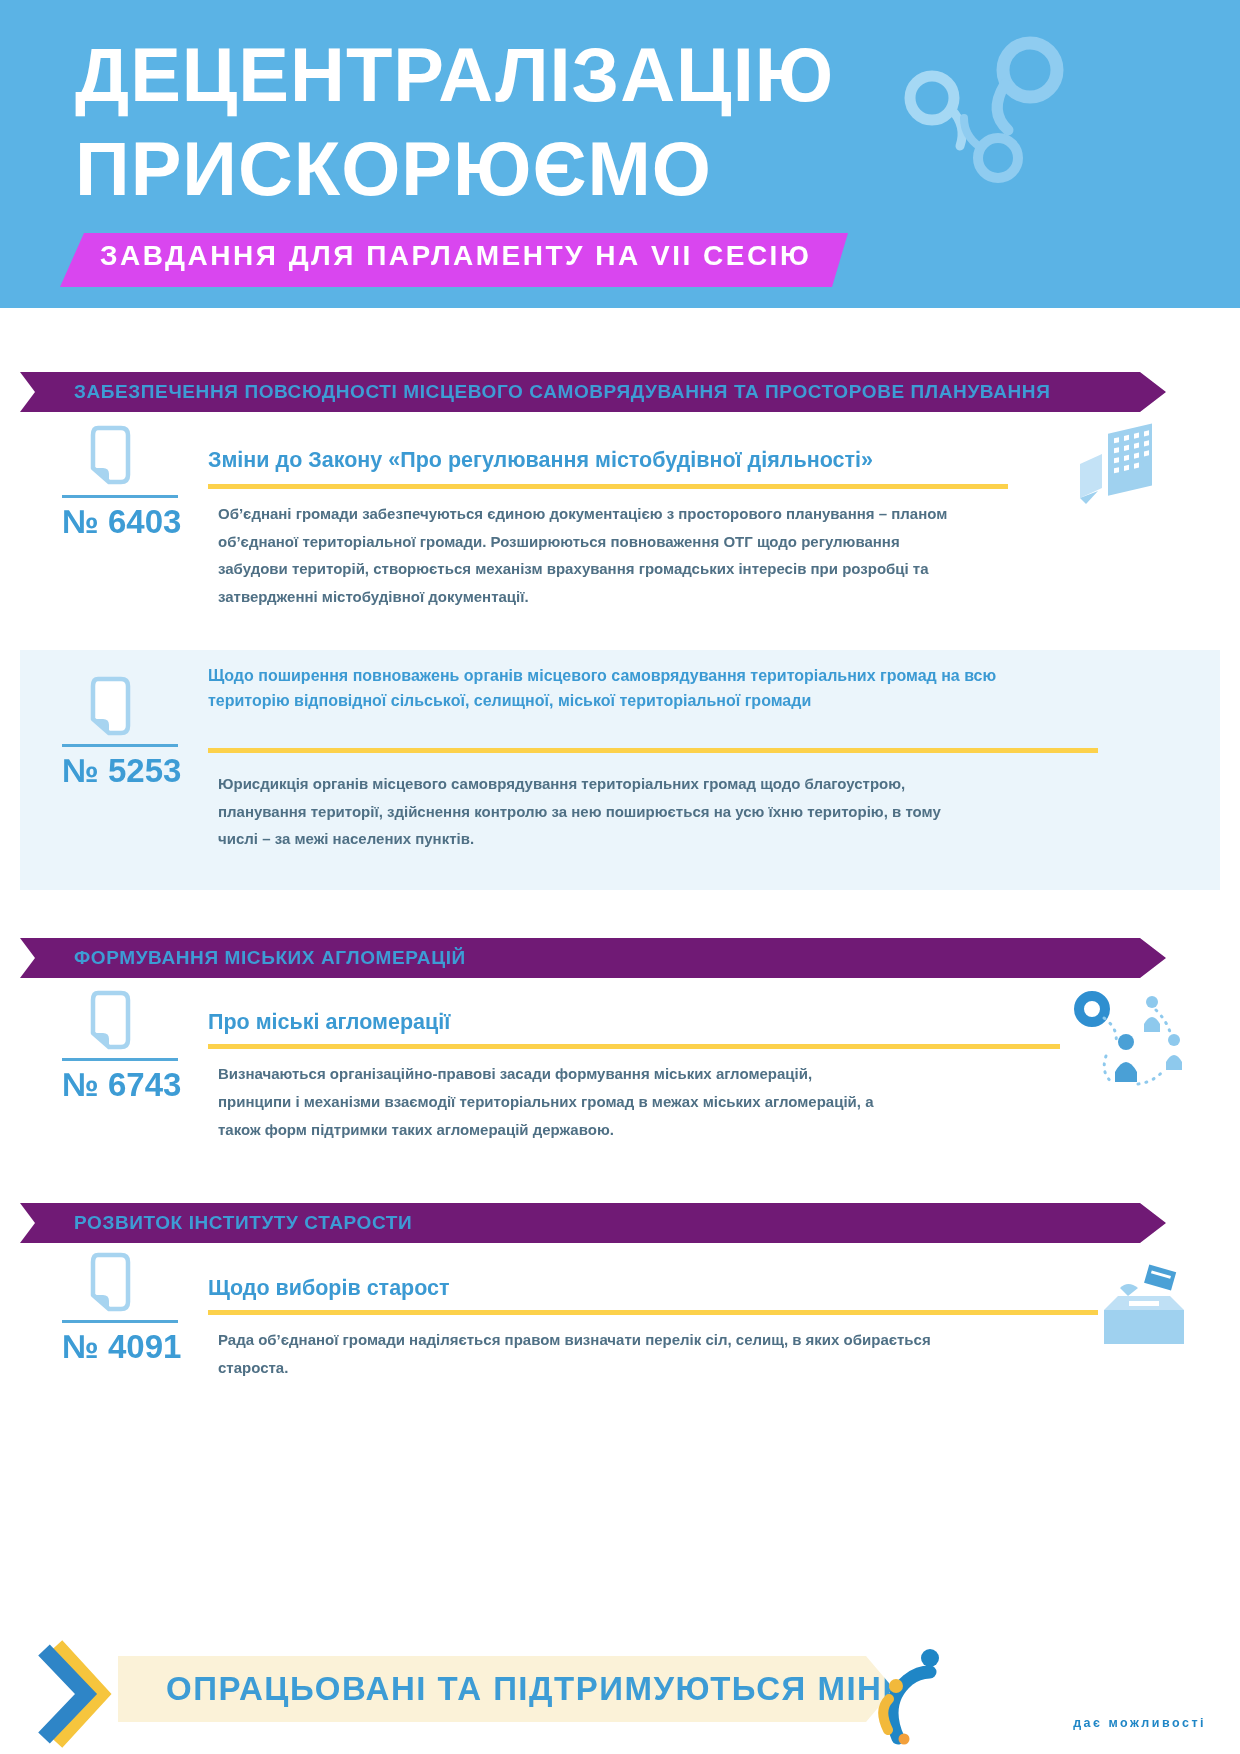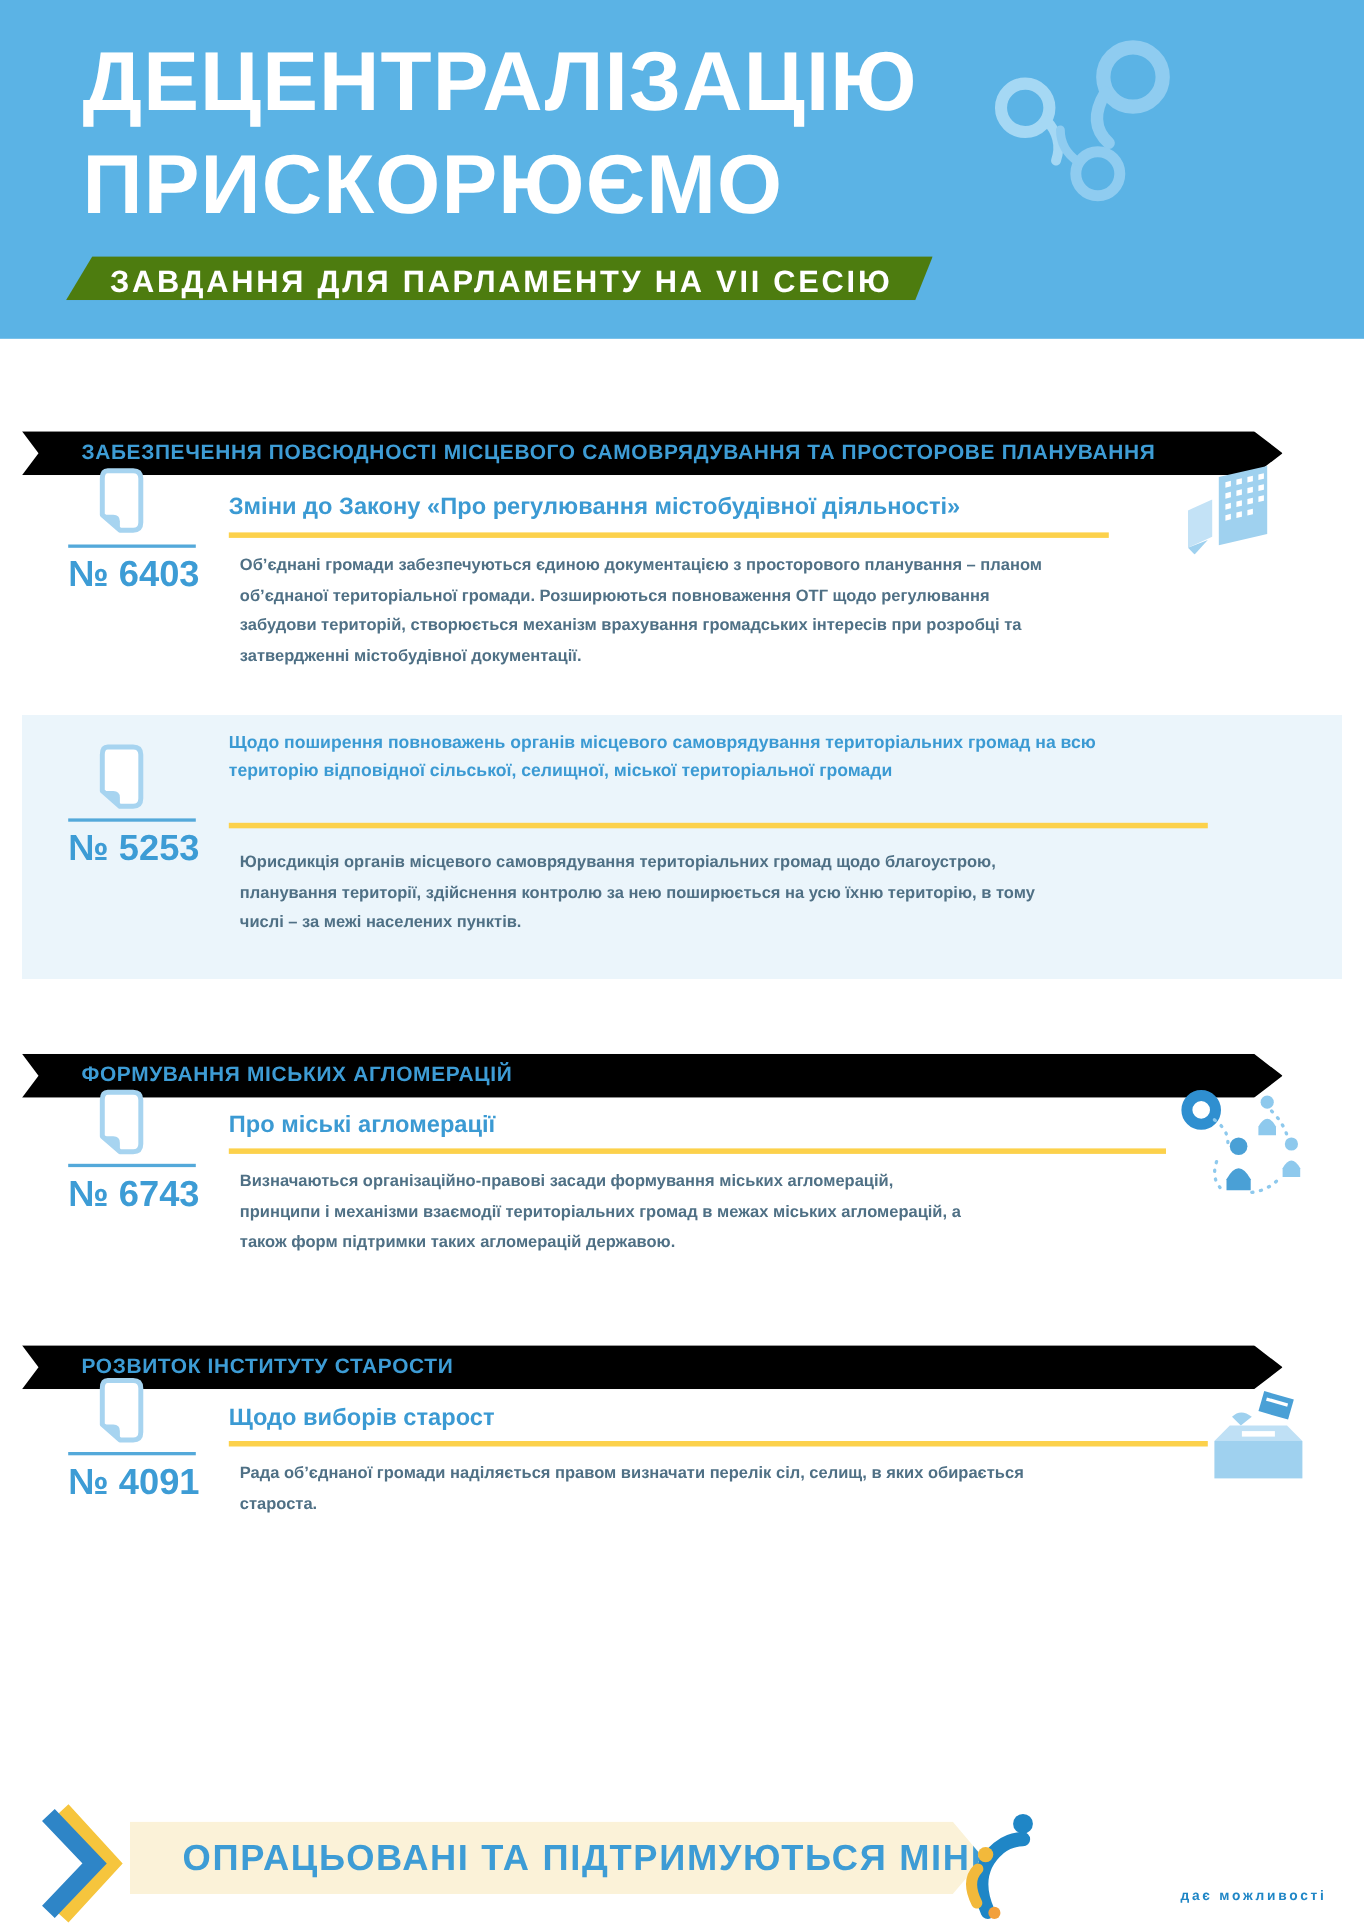--- a/index.html
+++ b/index.html
@@ -3,29 +3,29 @@
 <meta charset="utf-8">
 <style>
   html,body{margin:0;padding:0;background:#ffffff;}
   #page{position:relative;width:1240px;height:1754px;background:#ffffff;overflow:hidden;
         font-family:"Liberation Sans",sans-serif;}
 
   
   .header{position:absolute;left:0;top:0;width:1240px;height:308px;background:#5bb3e5;}
   .main-title{position:absolute;left:75px;top:28px;color:#ffffff;font-weight:700;
               font-size:76px;line-height:94px;letter-spacing:1px;white-space:nowrap;}
-  .sub-banner{position:absolute;left:60px;top:233px;width:788px;height:40px;background:#4d7c0f;
+  .sub-banner{position:absolute;left:60px;top:233px;width:788px;height:54px;background:#d946ef;
               clip-path:polygon(24px 0,100% 0,calc(100% - 16px) 100%,0 100%);}
   .sub-banner span{display:block;line-height:46px;padding-left:40px;color:#ffffff;
                    font-weight:700;font-size:28px;letter-spacing:2.5px;white-space:nowrap;}
   .swirl{position:absolute;left:878px;top:16px;}
 
   
-  .sec-banner{position:absolute;left:20px;width:1146px;height:40px;background:#000000;
-              clip-path:polygon(0 0,calc(100% - 26px) 0,100% 50%,calc(100% - 26px) 100%,0 100%,15px 50%);margin-top:20px;}
+  .sec-banner{position:absolute;left:20px;width:1146px;height:40px;background:#701a75;
+              clip-path:polygon(0 0,calc(100% - 26px) 0,100% 50%,calc(100% - 26px) 100%,0 100%,15px 50%);}
   .sec-banner span{display:block;line-height:40px;padding-left:54px;color:#3d9cd5;
                    font-weight:700;font-size:19px;letter-spacing:.6px;white-space:nowrap;}
   .paper-ic{position:absolute;left:88px;width:44px;height:60px;}
   .divider{position:absolute;left:62px;width:116px;height:0;border-top:3px solid #54a9da;}
   .bill-num{position:absolute;left:62px;width:116px;text-align:center;color:#3d9cd5;
             font-weight:700;font-size:33px;white-space:nowrap;}
   .item-title{position:absolute;left:208px;color:#3b9ad3;font-weight:700;font-size:21.5px;line-height:25px;}
   .under{position:absolute;left:208px;height:5px;background:#fcd14b;}
   .body-txt{position:absolute;left:218px;color:#4f7085;font-size:15px;line-height:27.5px;font-weight:bold;}
   .lightbg{position:absolute;left:20px;top:650px;width:1200px;height:240px;background:#ebf5fb;}

